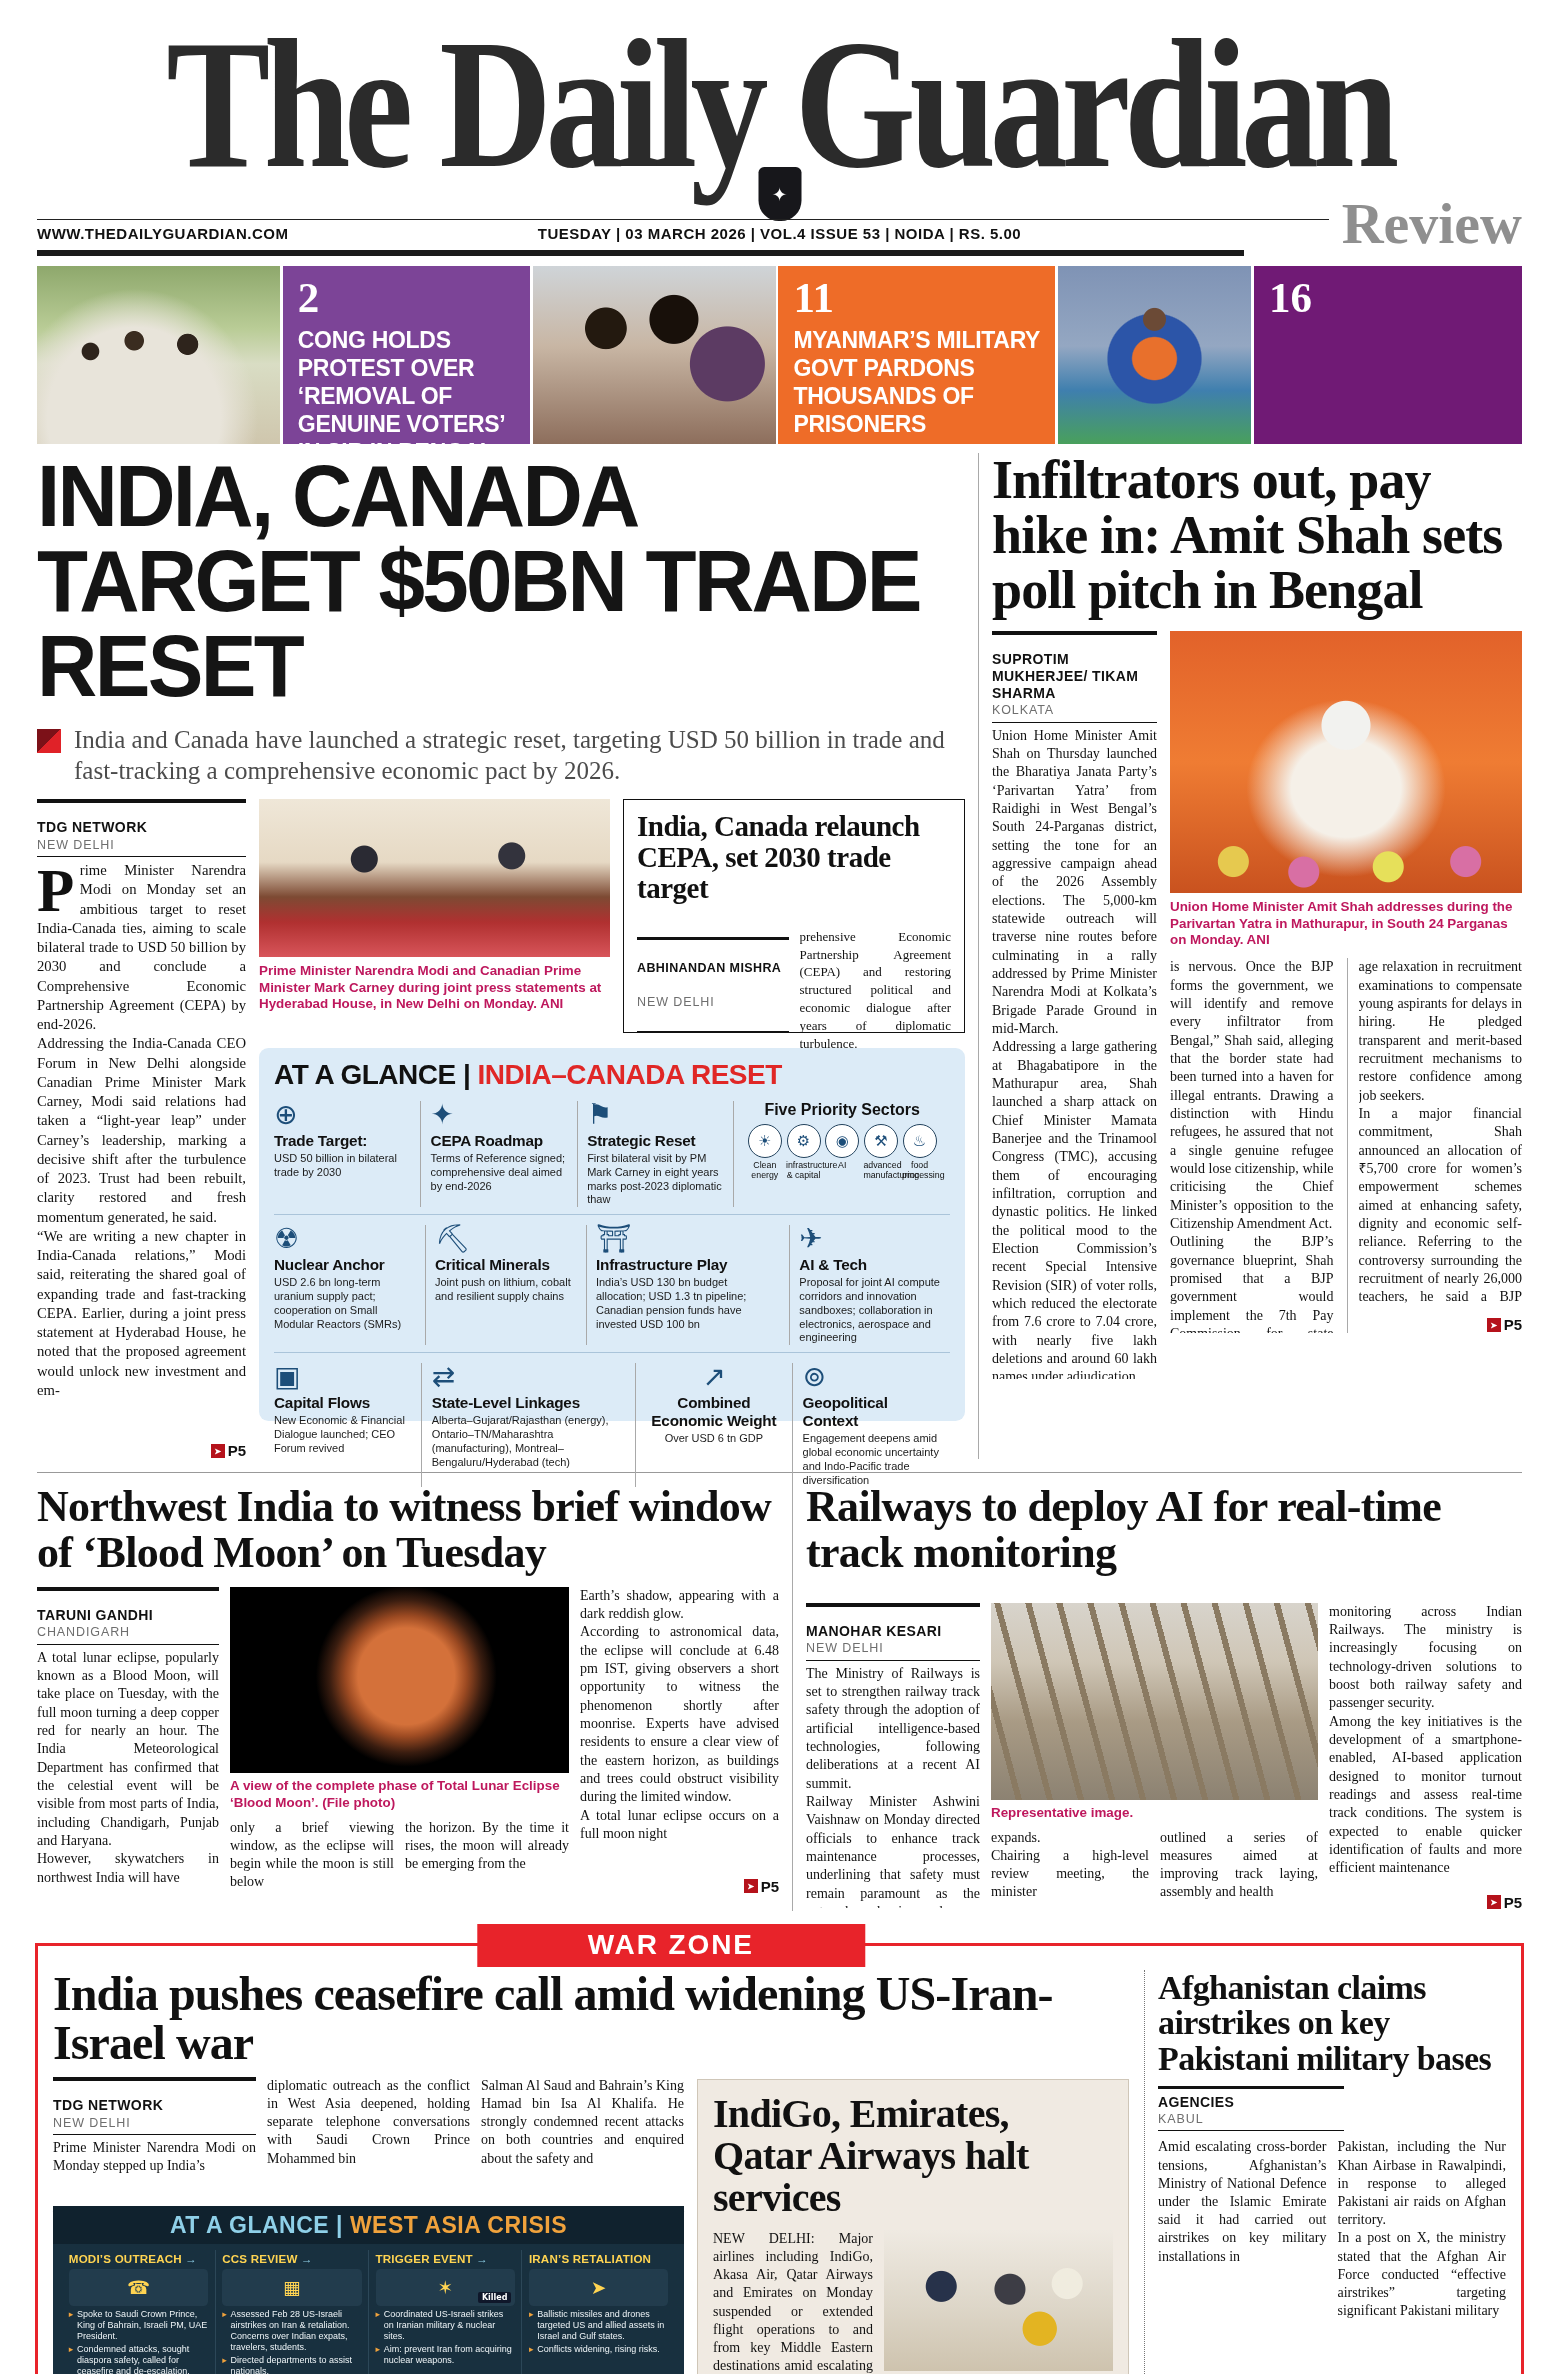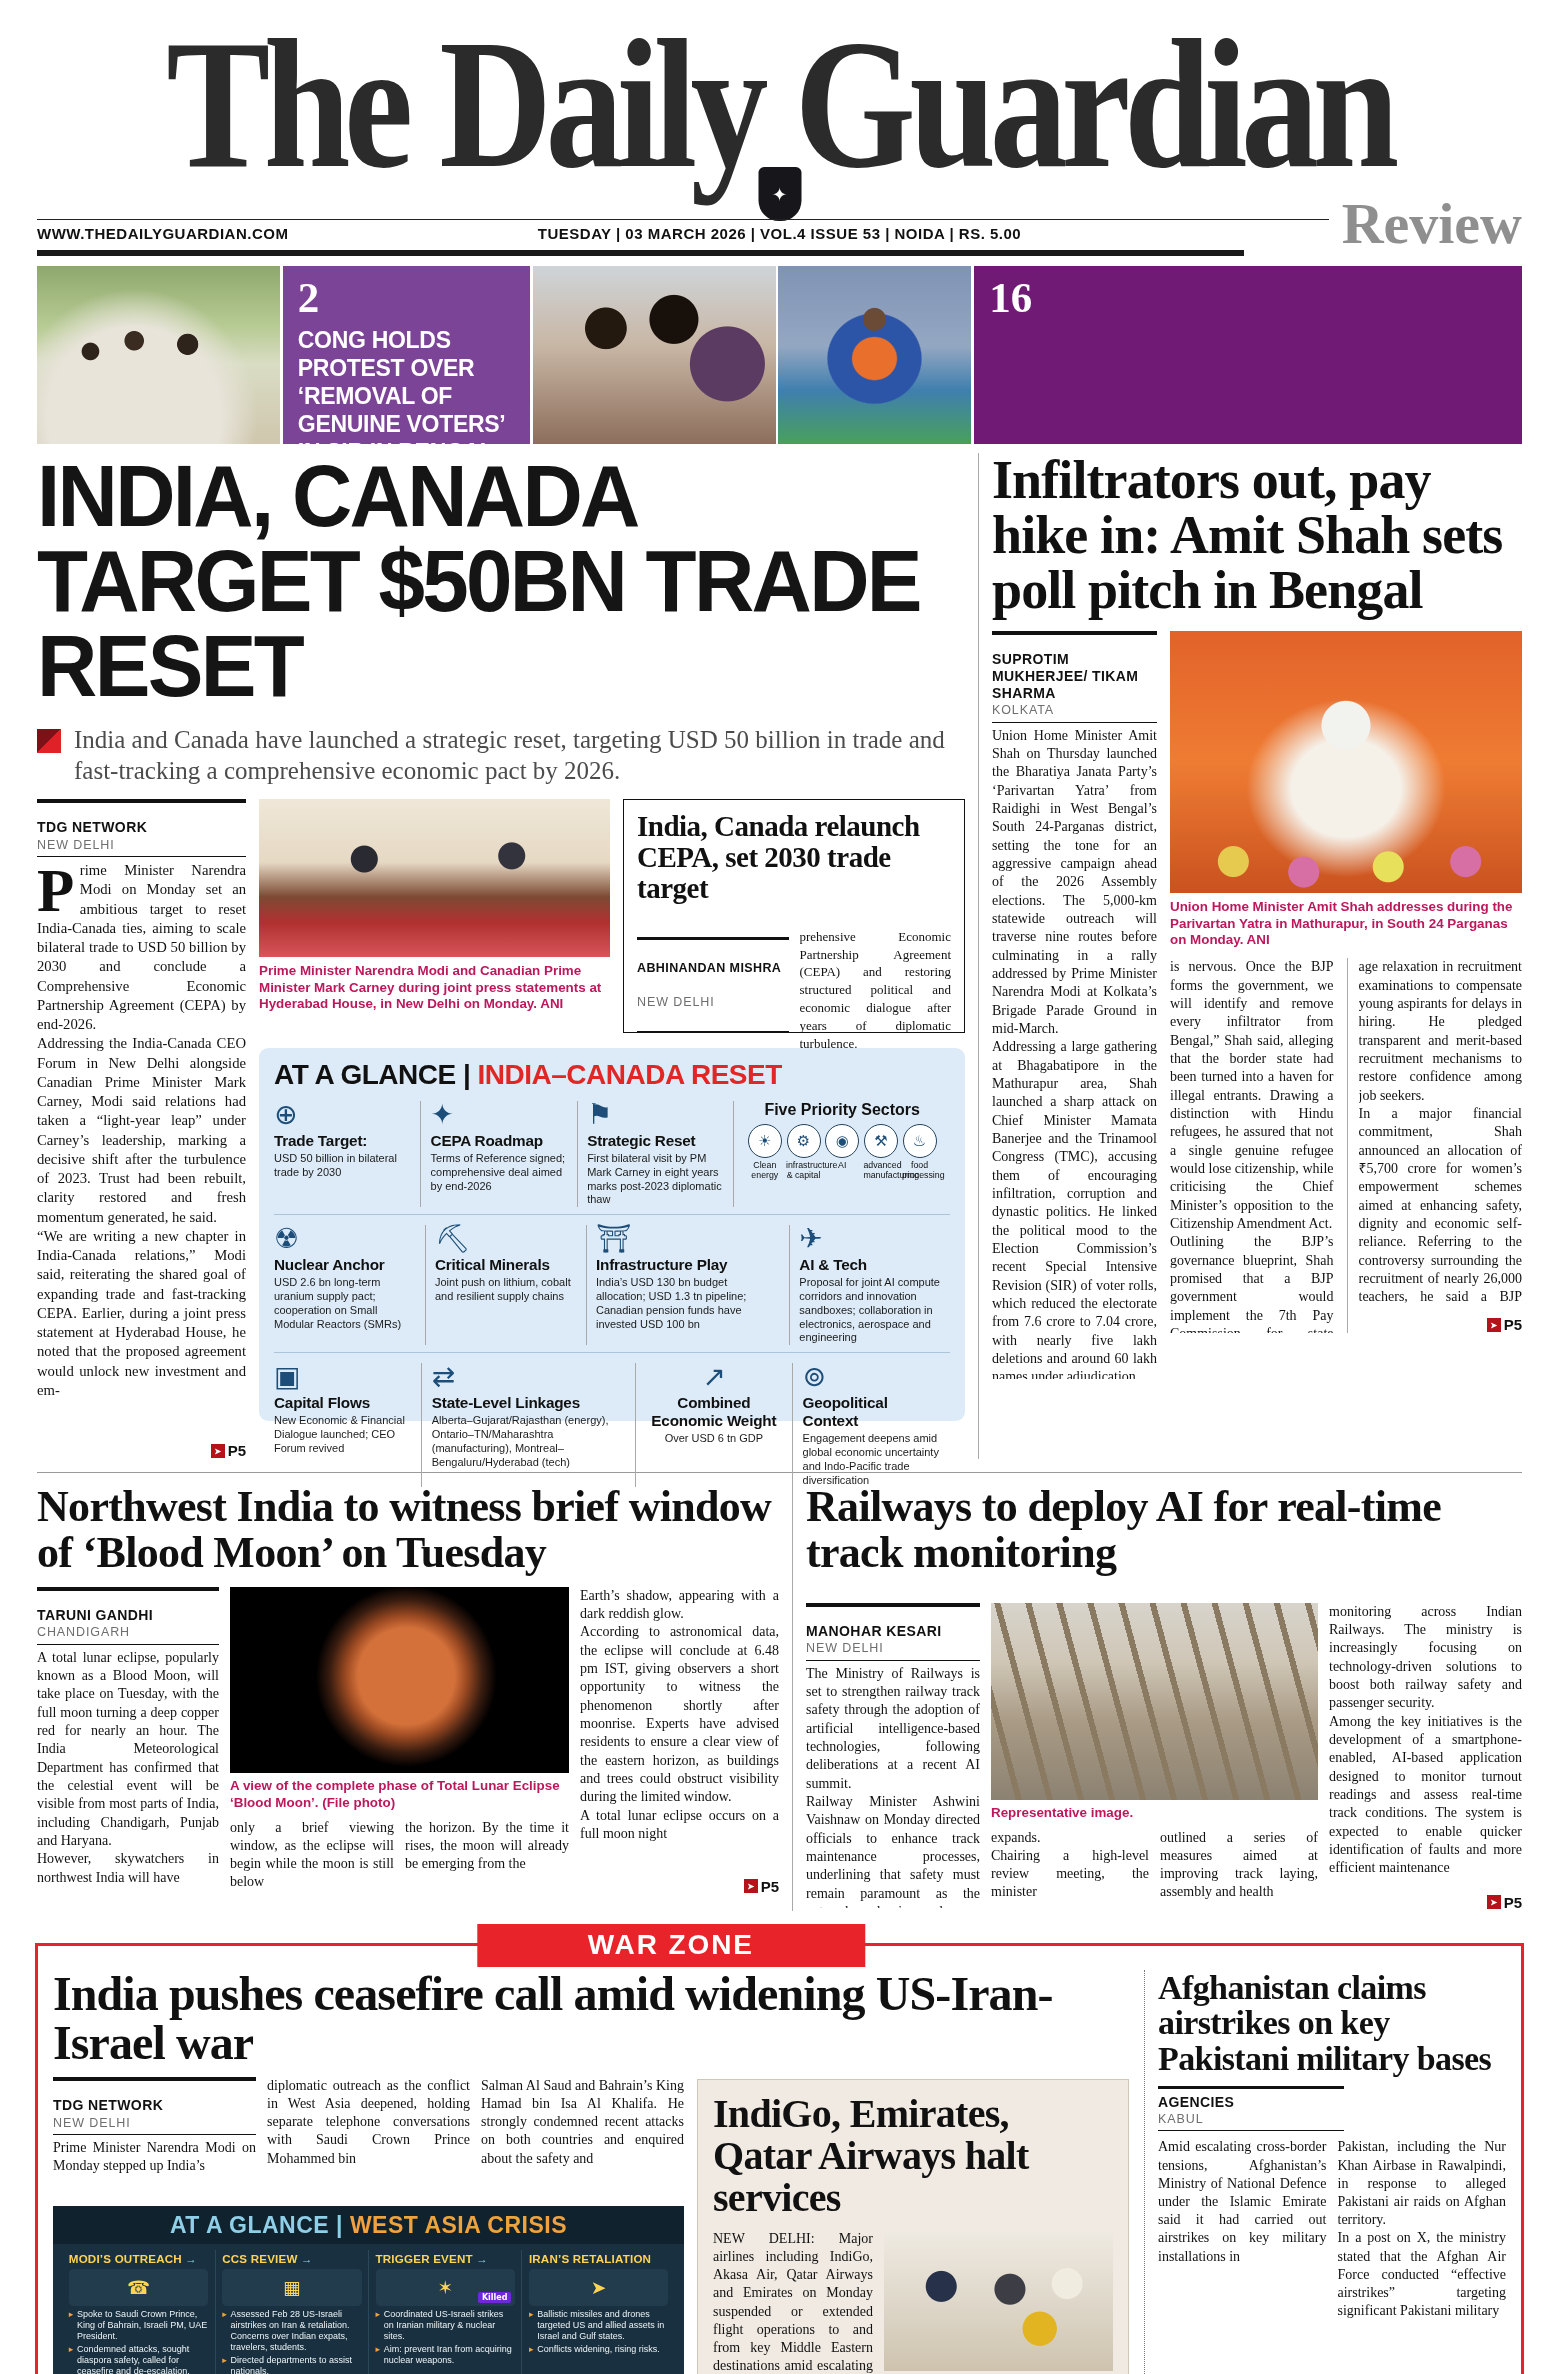--- a/index.html
+++ b/index.html
@@ -162,21 +162,21 @@
   .wa{background:#18303f;border-radius:5.6px;margin-top:9.3px;color:#eef4f7;padding:7.4px 9.3px;height:306px;box-sizing:border-box;font-family:"Liberation Sans",sans-serif;}
   .wa-header{text-align:center;font-weight:700;font-size:23px;letter-spacing:0.5px;background:#10222e;margin:-7.4px -9.3px 5.6px -9.3px;padding:5.6px 0;}
   .wa-header .lb{color:#8fd0e8;}
   .wa-header .or{color:#f0a23c;}
   .wa-row{display:flex;}
   .wa-cell{flex:1;padding:1.9px 6.5px;border-left:0.9px solid #2c4758;}
   .wa-cell:first-child{border-left:none;}
   .wa-title{color:#ffd452;font-weight:700;font-size:11.6px;letter-spacing:0.2px;white-space:nowrap;}
   .wa-title .arr{color:#8fd0e8;}
   .wa-art{height:37px;border-radius:4.6px;background:#223c4d;display:flex;align-items:center;justify-content:center;font-size:18.6px;color:#ffd452;margin:3.7px 0;font-family:"DejaVu Sans",sans-serif;position:relative;}
-  .wa-badge{position:absolute;right:3.7px;bottom:2.8px;background:#6d28d9;color:#fff;font-size:8px;font-weight:700;padding:0.9px 3.7px;border-radius:1.9px;}
+  .wa-badge{position:absolute;right:3.7px;bottom:2.8px;background:#0f172a;color:#fff;font-size:8px;font-weight:700;padding:0.9px 3.7px;border-radius:1.9px;}
   .wa-b{font-size:9px;line-height:1.22;margin-top:1.9px;position:relative;padding-left:8.3px;}
   .wa-b::before{content:"▸";color:#f0a23c;position:absolute;left:0;top:0;}
 
   
   .indigo{background:#f0eae2;border:0.9px solid #cfc6b8;flex:1;padding:13px 15px;height:443px;box-sizing:border-box;margin-top:1.9px;}
   .indigo-head{font-size:40px;font-weight:700;line-height:1.05;letter-spacing:-0.7px;}
   .indigo-row{display:flex;gap:11px;margin-top:11px;}
   .indigo-c1{width:160px;flex:0 0 auto;font-size:14px;line-height:1.3;text-align:justify;white-space:pre-line;height:234px;overflow:hidden;}
   .indigo-pw{flex:1;}
   .indigo-photo{height:141px;}
@@ -209,20 +209,24 @@
     <div class="black-bar"></div>
   </div>
 
   <div class="teasers">
     <div class="tz ph ph-protest" style="width:243px"></div>
     <div class="tz tz-box" style="width:217px;background:#7c4497">
       <div class="tz-num">2</div>
       <div class="tz-head">CONG HOLDS PROTEST OVER ‘REMOVAL OF GENUINE VOTERS’ IN SIR IN BENGAL</div>
     </div>
     <div class="tz ph ph-hug" style="width:243px"></div>
+    <div class="tz tz-box" style="width:247px;background:#ee6c28">
+      <div class="tz-num">11</div>
+      <div class="tz-head">MYANMAR’S MILITARY GOVT PARDONS THOUSANDS OF PRISONERS</div>
+    </div>
     <div class="tz ph ph-cricket" style="width:193px"></div>
     <div class="tz tz-box" style="flex:1;background:#701a75">
       <div class="tz-num">16</div>
     </div>
   </div>
 
   <div class="main-grid">
     <div class="lead-area">
       <div class="lead-head">INDIA, CANADA TARGET $50BN TRADE RESET</div>
       <div class="deck">

